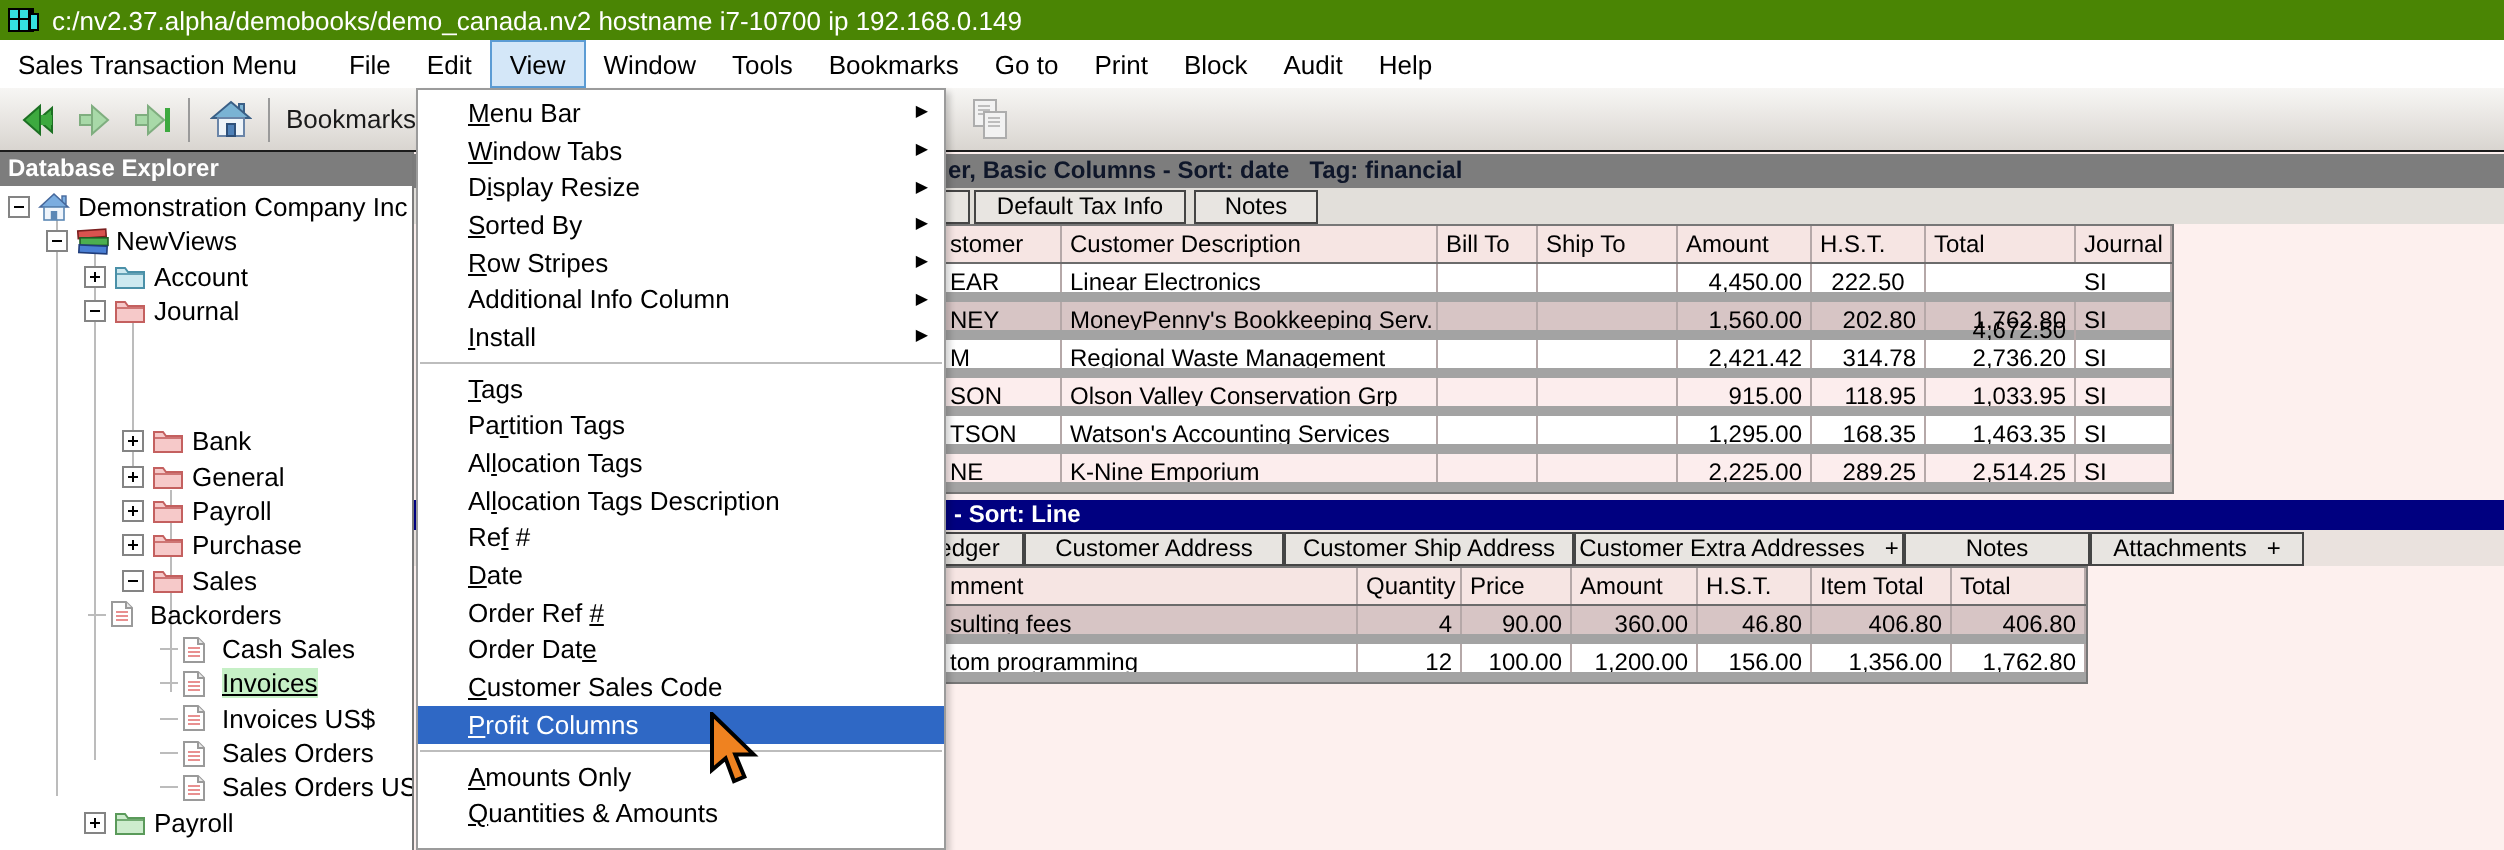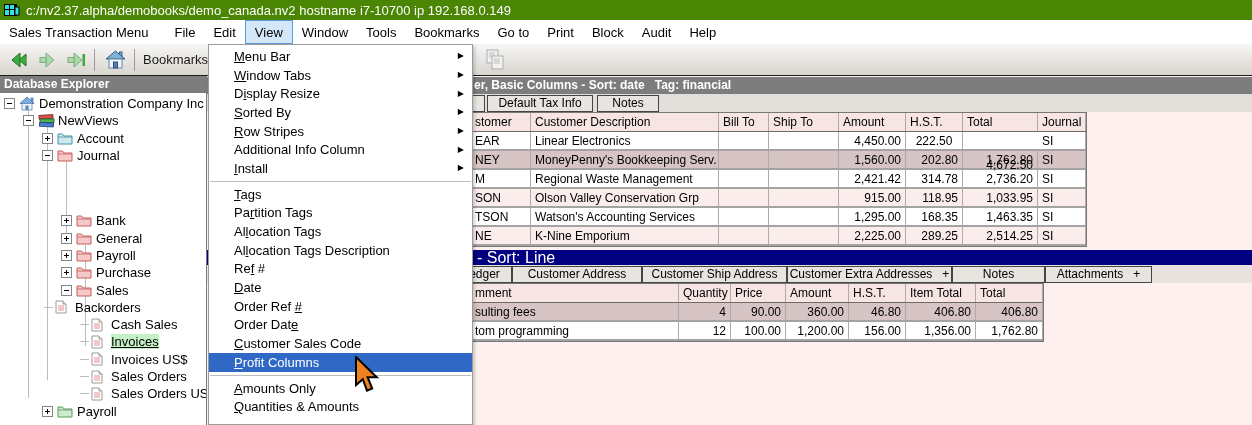--- a/index.html
+++ b/index.html
@@ -37,38 +37,38 @@
     margin-right:4px;flex:none;}
   .ebox::before{content:"";position:absolute;left:2px;top:4px;width:5px;height:1px;background:#000;}
   .ebox.plus::after{content:"";position:absolute;left:4px;top:2px;width:1px;height:5px;background:#000;}
   .stub{width:9px;height:1px;background:#bcbcbc;margin-right:2px;flex:none;}
   .ticon{width:17px;height:14px;margin-right:3px;flex:none;display:flex;align-items:center;}
   .tlabel{white-space:pre;}
   .tlabel.sel{background:#c6f0c6;text-decoration:underline;}
   
   .workspace{position:absolute;left:207px;top:76px;width:1045px;height:349px;background:#fdf0ee;}
   .pane-hdr{position:absolute;left:0;top:1px;width:1045px;height:17px;background:#7d7d7d;}
-  .pane-hdr span{position:absolute;left:267px;top:1px;color:#ffffff;font-weight:bold;font-size:12px;white-space:pre;}
+  .pane-hdr span{position:absolute;left:267px;top:1px;color:#0f172a;font-weight:bold;font-size:12px;white-space:pre;}
   .tabstrip{position:absolute;left:0;width:1045px;height:18px;}
   .strip-top{top:18px;background:#e2dfda;}
   .strip-bot{top:189px;background:#eae2de;}
   .tab{position:absolute;top:1px;height:17px;background:#e8e5e1;border:1px solid #454545;
     font-size:12px;line-height:15px;text-align:center;white-space:pre;overflow:hidden;}
   .navybar{position:absolute;left:0;top:174px;width:1045px;height:15px;background:#000080;}
-  .navybar span{position:absolute;left:270px;top:0;color:#fff;font-weight:normal;font-size:16px;line-height:15px;white-space:pre;}
+  .navybar span{position:absolute;left:270px;top:0;color:#fff;font-weight:bold;font-size:12px;line-height:15px;white-space:pre;}
   
   .dtable{position:absolute;border:1px solid #777;background:#fff;}
   .t-top{left:1px;top:36px;}
   .t-bot{left:1px;top:207px;}
   .trh,.trr{display:flex;height:19px;}
   .trh{background:#f6e5e3;}
   .th,.td{border-right:1px solid #b5a8a8;height:100%;line-height:18px;padding:0 4px;
     overflow:hidden;white-space:pre;font-size:12px;}
   .trh{border-bottom:1px solid #6b6b6b;}
-  .trr{border-bottom:2px solid #a3a3a3;}
+  .trr{border-bottom:5px solid #a3a3a3;}
   .rwhite{background:#fff;}
   .rpink{background:#fceded;}
   .rsel{background:#d7c5c5;}
   
   .dropdown{position:absolute;left:208px;top:44px;width:265px;height:381px;background:#fff;
     border:1px solid #9b9b9b;padding-top:2px;z-index:50;font-size:13px;
     box-shadow:2px 2px 3px rgba(0,0,0,0.18);}
   .ditem{height:18.7px;display:flex;align-items:center;padding:0 8px 0 25px;}
   .ditem .arr{margin-left:auto;font-size:8px;line-height:8px;}
   .ditem.hl{background:#2f68c5;color:#fff;}

